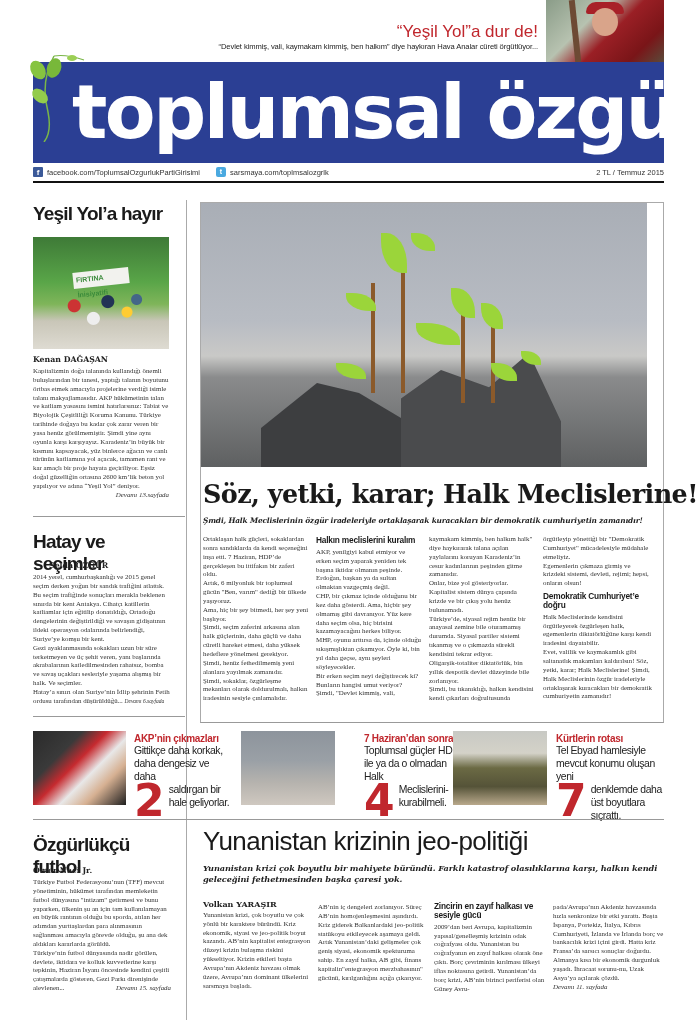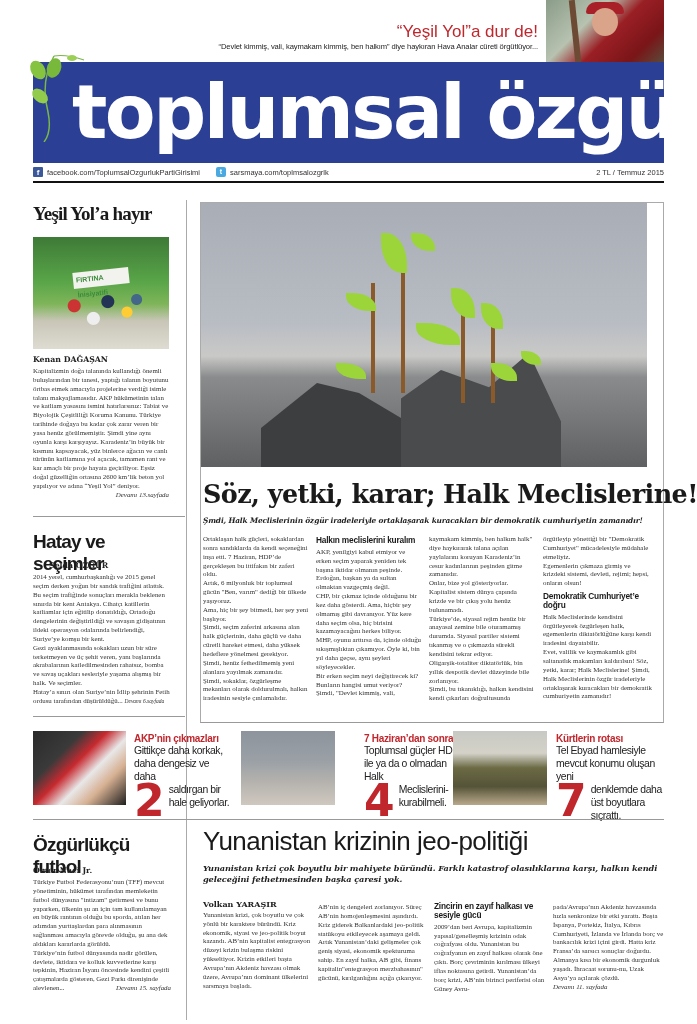--- a/index.html
+++ b/index.html
@@ -78,21 +78,21 @@
 <div class="abs banner-title">toplumsal özgürlük</div>
 <div class="abs social-row">
   <span class="fb-icon">f</span>
   <span>facebook.com/ToplumsalOzgurlukPartiGirisimi</span>
   <span class="tw-icon">t</span>
   <span>sarsmaya.com/toplmsalozgrlk</span>
   <span class="issue">2 TL / Temmuz 2015</span>
 </div>
 <div class="abs mast-rule"></div>
 
-<div class="abs lc sec-head" style="top:203px;font-family:Liberation Serif, serif;">Yeşil Yol’a hayır</div>
+<div class="abs lc sec-head" style="top:203px;">Yeşil Yol’a hayır</div>
 <div class="abs photo-green">
   <div class="sign">FIRTINA İnisiyatifi</div>
   <div class="crowd"></div>
 </div>
 <div class="abs lc byline" style="top:355px;">Kenan DAĞAŞAN</div>
 <div class="abs lc body-text" style="top:367px;">
   <span>Kapitalizmin doğa talanında kullandığı önemli buluşlarından bir tanesi, yaptığı talanın boyutunu örtbas etmek amacıyla projelerine verdiği isimle talanı makyajlamasıdır. AKP hükümetinin talan ve katliam yasasını ismini hatırlarsınız: Tabiat ve Biyolojik Çeşitliliği Koruma Kanunu. Türkiye tarihinde doğaya bu kadar çok zarar veren bir yasa henüz görülmemiştir. Şimdi yine aynı oyunla karşı karşıyayız. Karadeniz’in büyük bir kısmını kapsayacak, yüz binlerce ağacın ve canlı türünün katliamına yol açacak, tamamen rant ve kar amaçlı bir proje hayata geçiriliyor. Eşsiz doğal güzelliğin ortasına 2600 km’lik beton yol yapılıyor ve adına “Yeşil Yol” deniyor.</span>
   <span class="cont">Devamı 13.sayfada</span>
 </div>
 <div class="abs hrule" style="left:33px;top:516px;width:152px;"></div>

